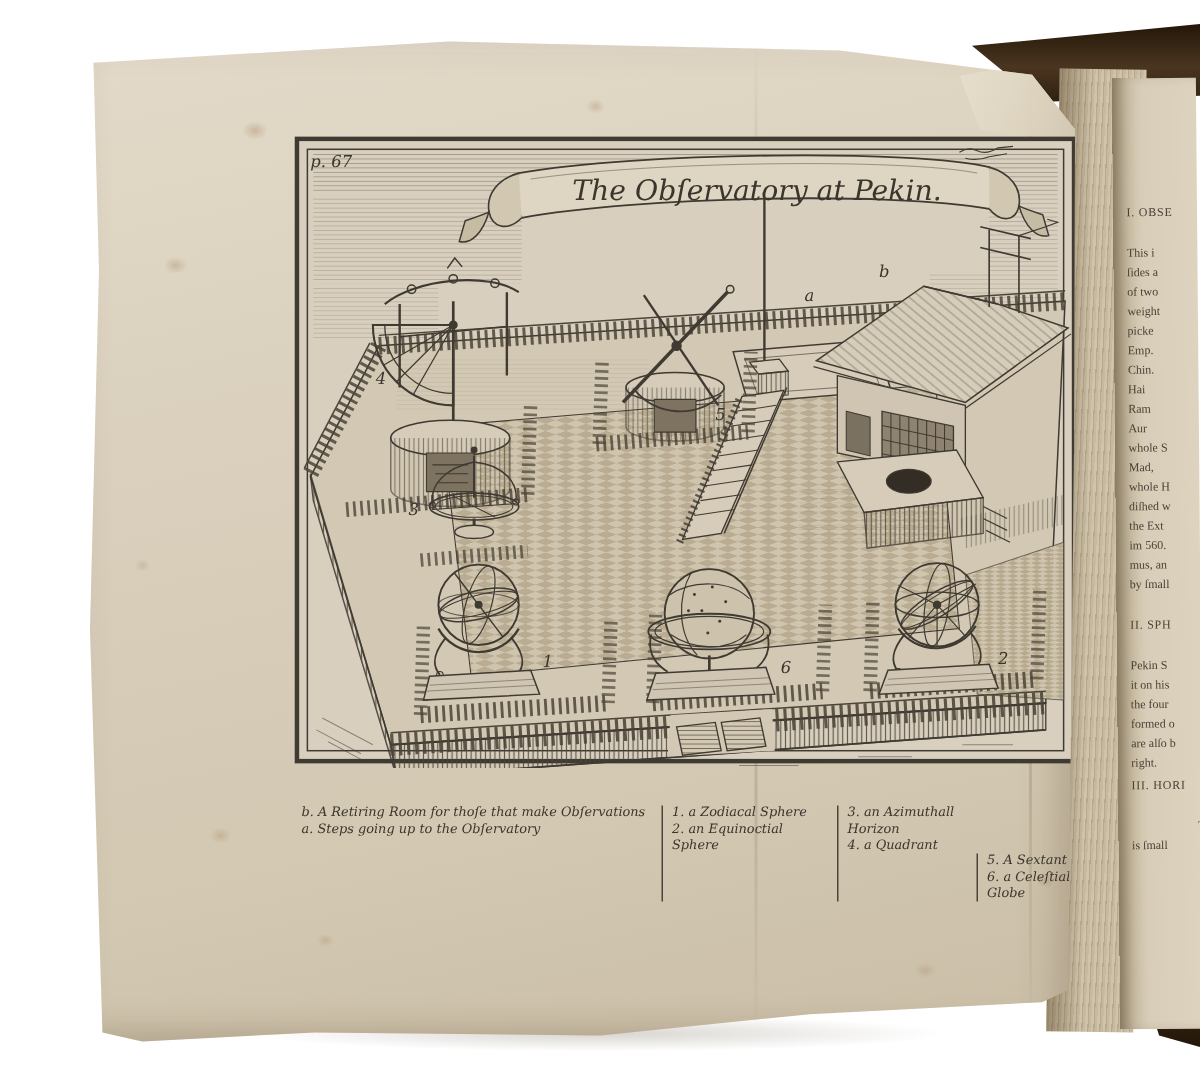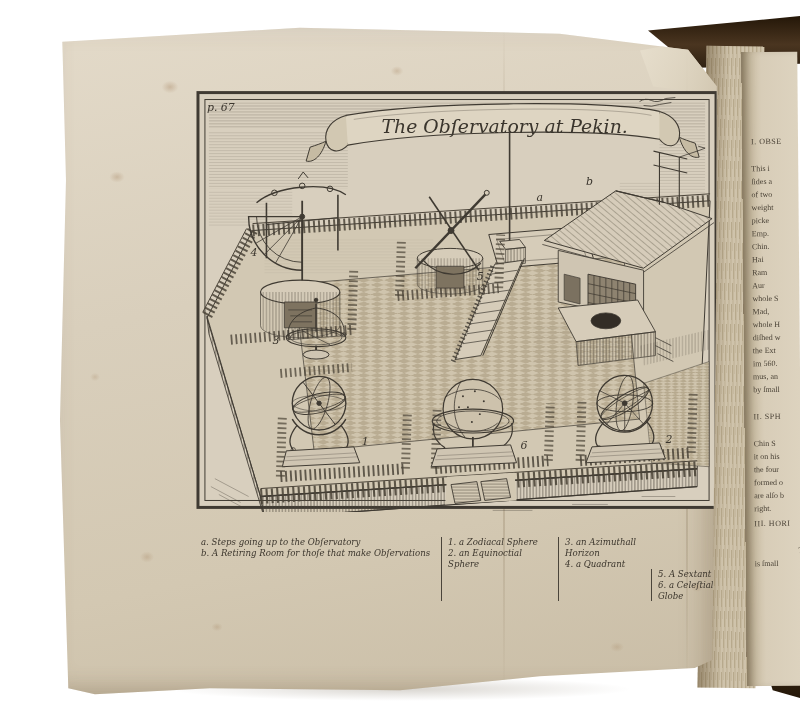--- a/index.html
+++ b/index.html
@@ -99,21 +99,21 @@
         <div>Aur</div>
         <div>whole S</div>
         <div>Mad,</div>
         <div>whole H</div>
         <div>diſhed w</div>
         <div>the Ext</div>
         <div>im 560.</div>
         <div>mus, an</div>
         <div>by ſmall</div>
         <div class="frag-head" style="margin-top: 14px;">II. SPH</div>
-        <div style="margin-top: 14px;">Chin S</div>
+        <div style="margin-top: 14px;">Pekin S</div>
         <div>it on his</div>
         <div>the four</div>
         <div>formed o</div>
         <div>are alſo b</div>
         <div>right.</div>
         <div class="frag-head" style="margin-top: 2px;">III. HORI</div>
         <div style="margin-top: 14px; margin-left: 44px;">The ſol</div>
         <div>is ſmall</div>
       </div>
   </div>
@@ -375,22 +375,22 @@
             <circle cx="459" cy="359" r="2.2" stroke-width=".8"></circle>
           <polygon points="400,360 468,356 474,372 394,376" fill="#cfc5b2" stroke-width="1"></polygon>
           <path d="M400,366 L470,362 M398,370 L472,366" stroke-width=".6" opacity=".5"></path>
         </g>
         <text x="474" y="356" font-family="DejaVu Serif, serif" font-style="italic" font-size="11" fill="#3a352d" stroke="none">2</text>
       </g>
     </svg>
 
     <div class="caption">
       <div class="col c1">
+        <div>b. A Retiring Room for thoſe that make Obſervations</div>
         <div>a. Steps going up to the Obſervatory</div>
-        <div>b. A Retiring Room for thoſe that make Obſervations</div>
       </div>
       <div class="col c2">
         <div>1. a Zodiacal Sphere</div>
         <div>2. an Equinoctial Sphere</div>
       </div>
       <div class="col c3">
         <div>3. an Azimuthall Horizon</div>
         <div>4. a Quadrant</div>
       </div>
       <div class="col c4">

